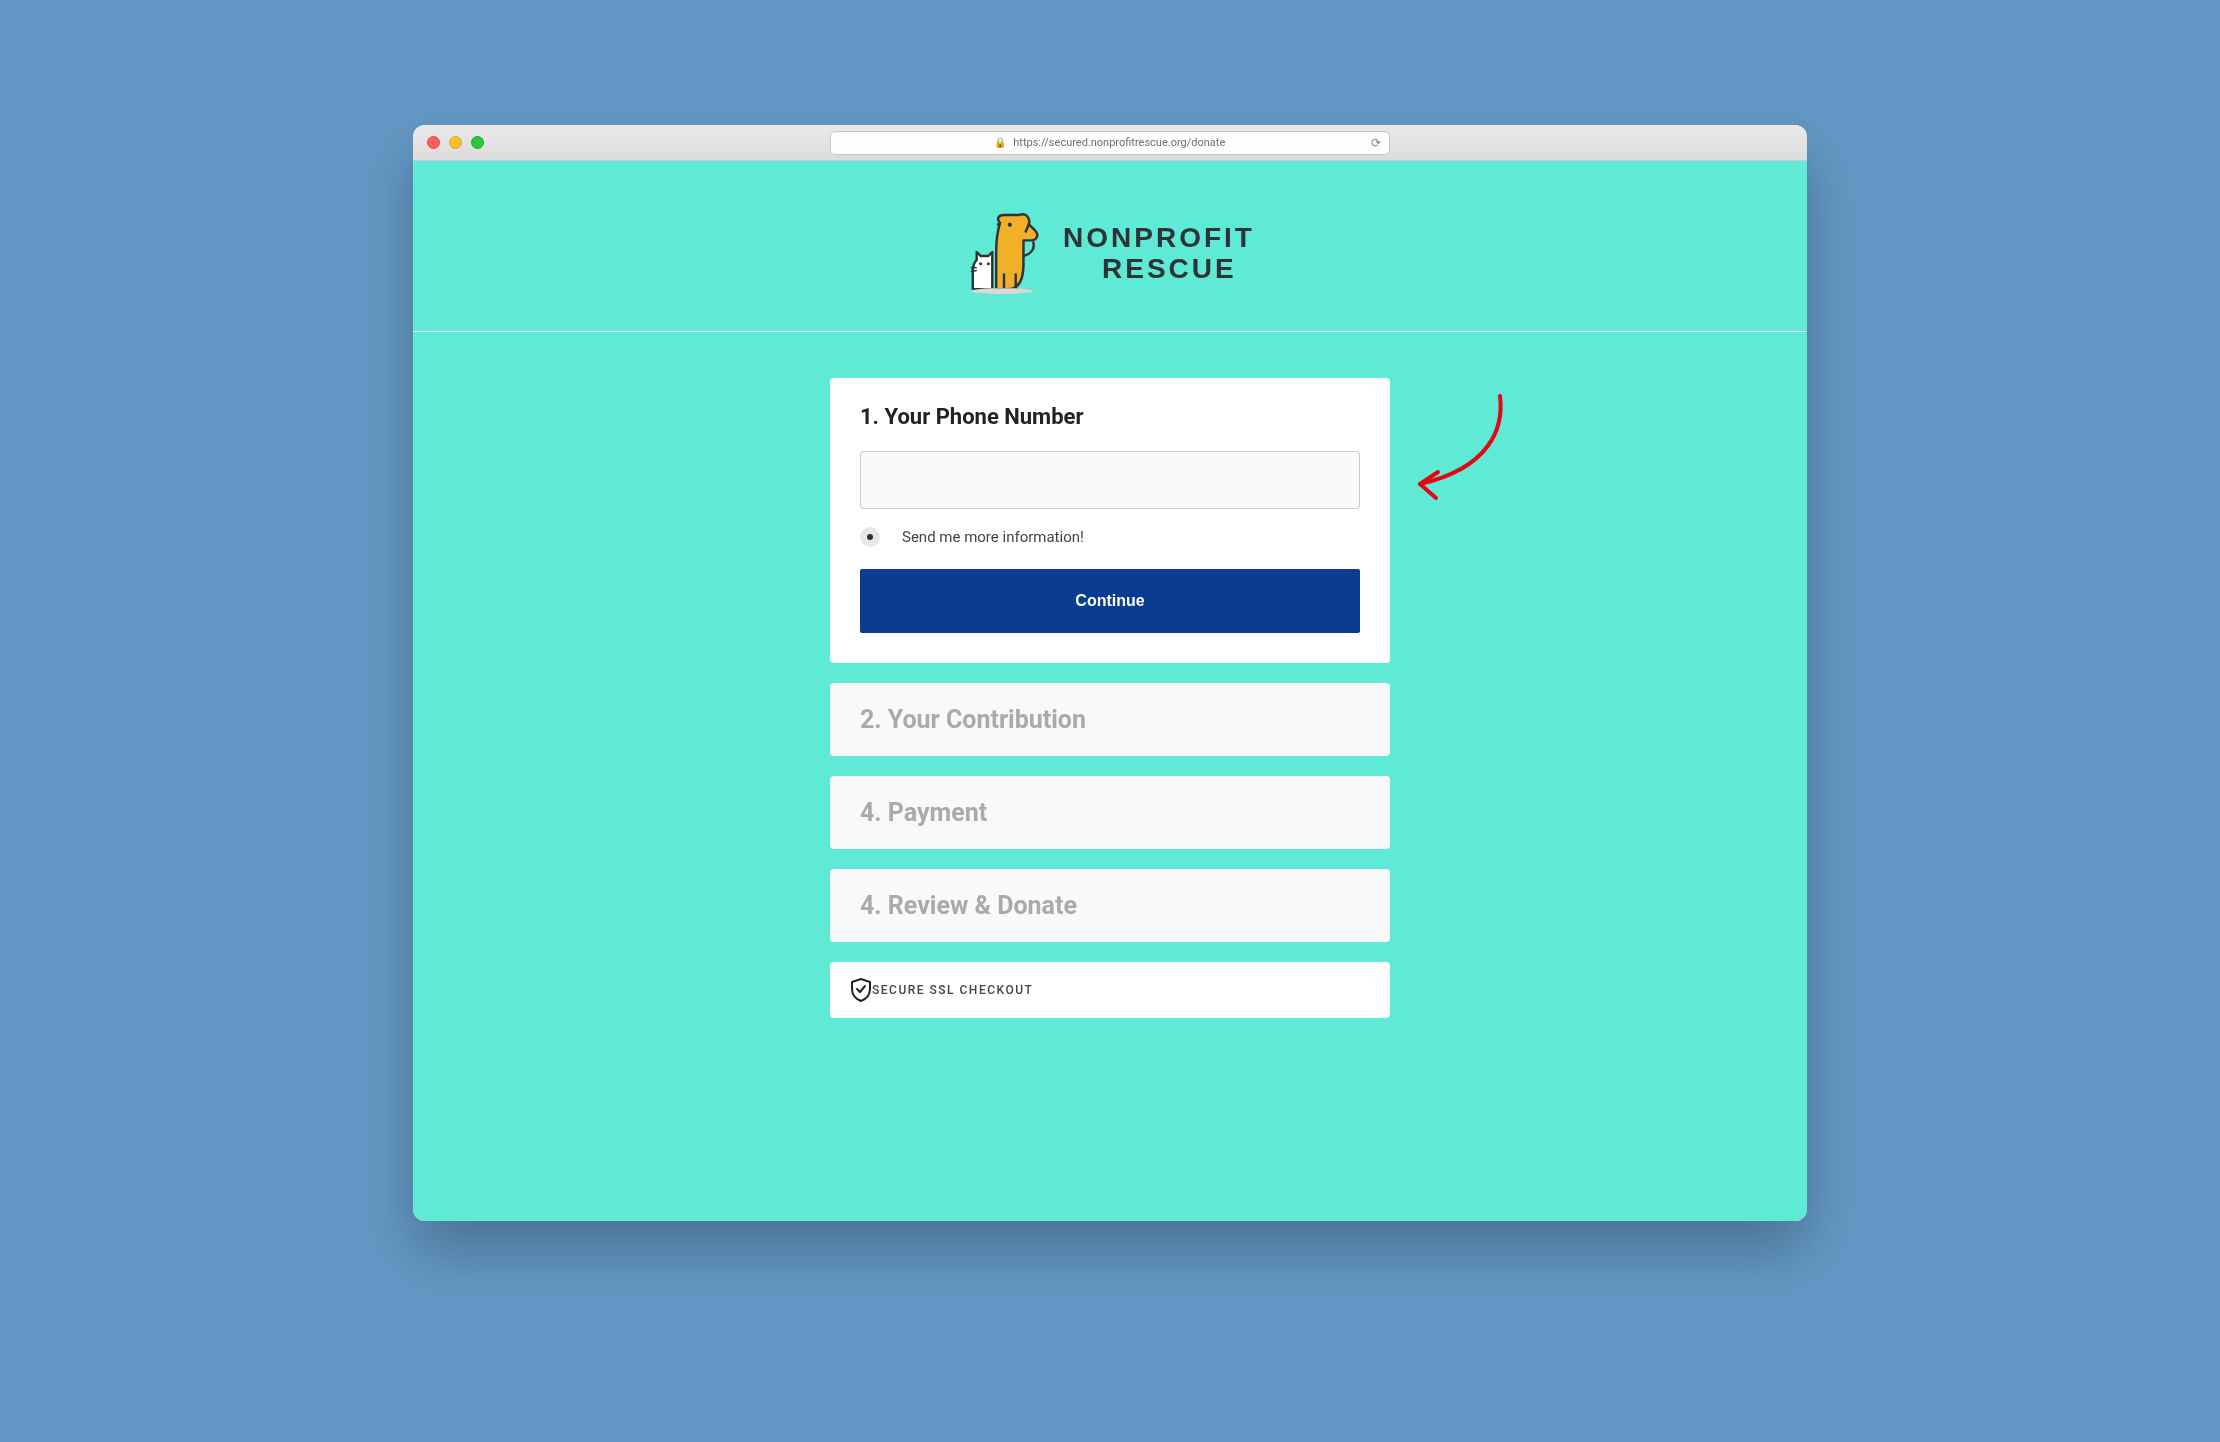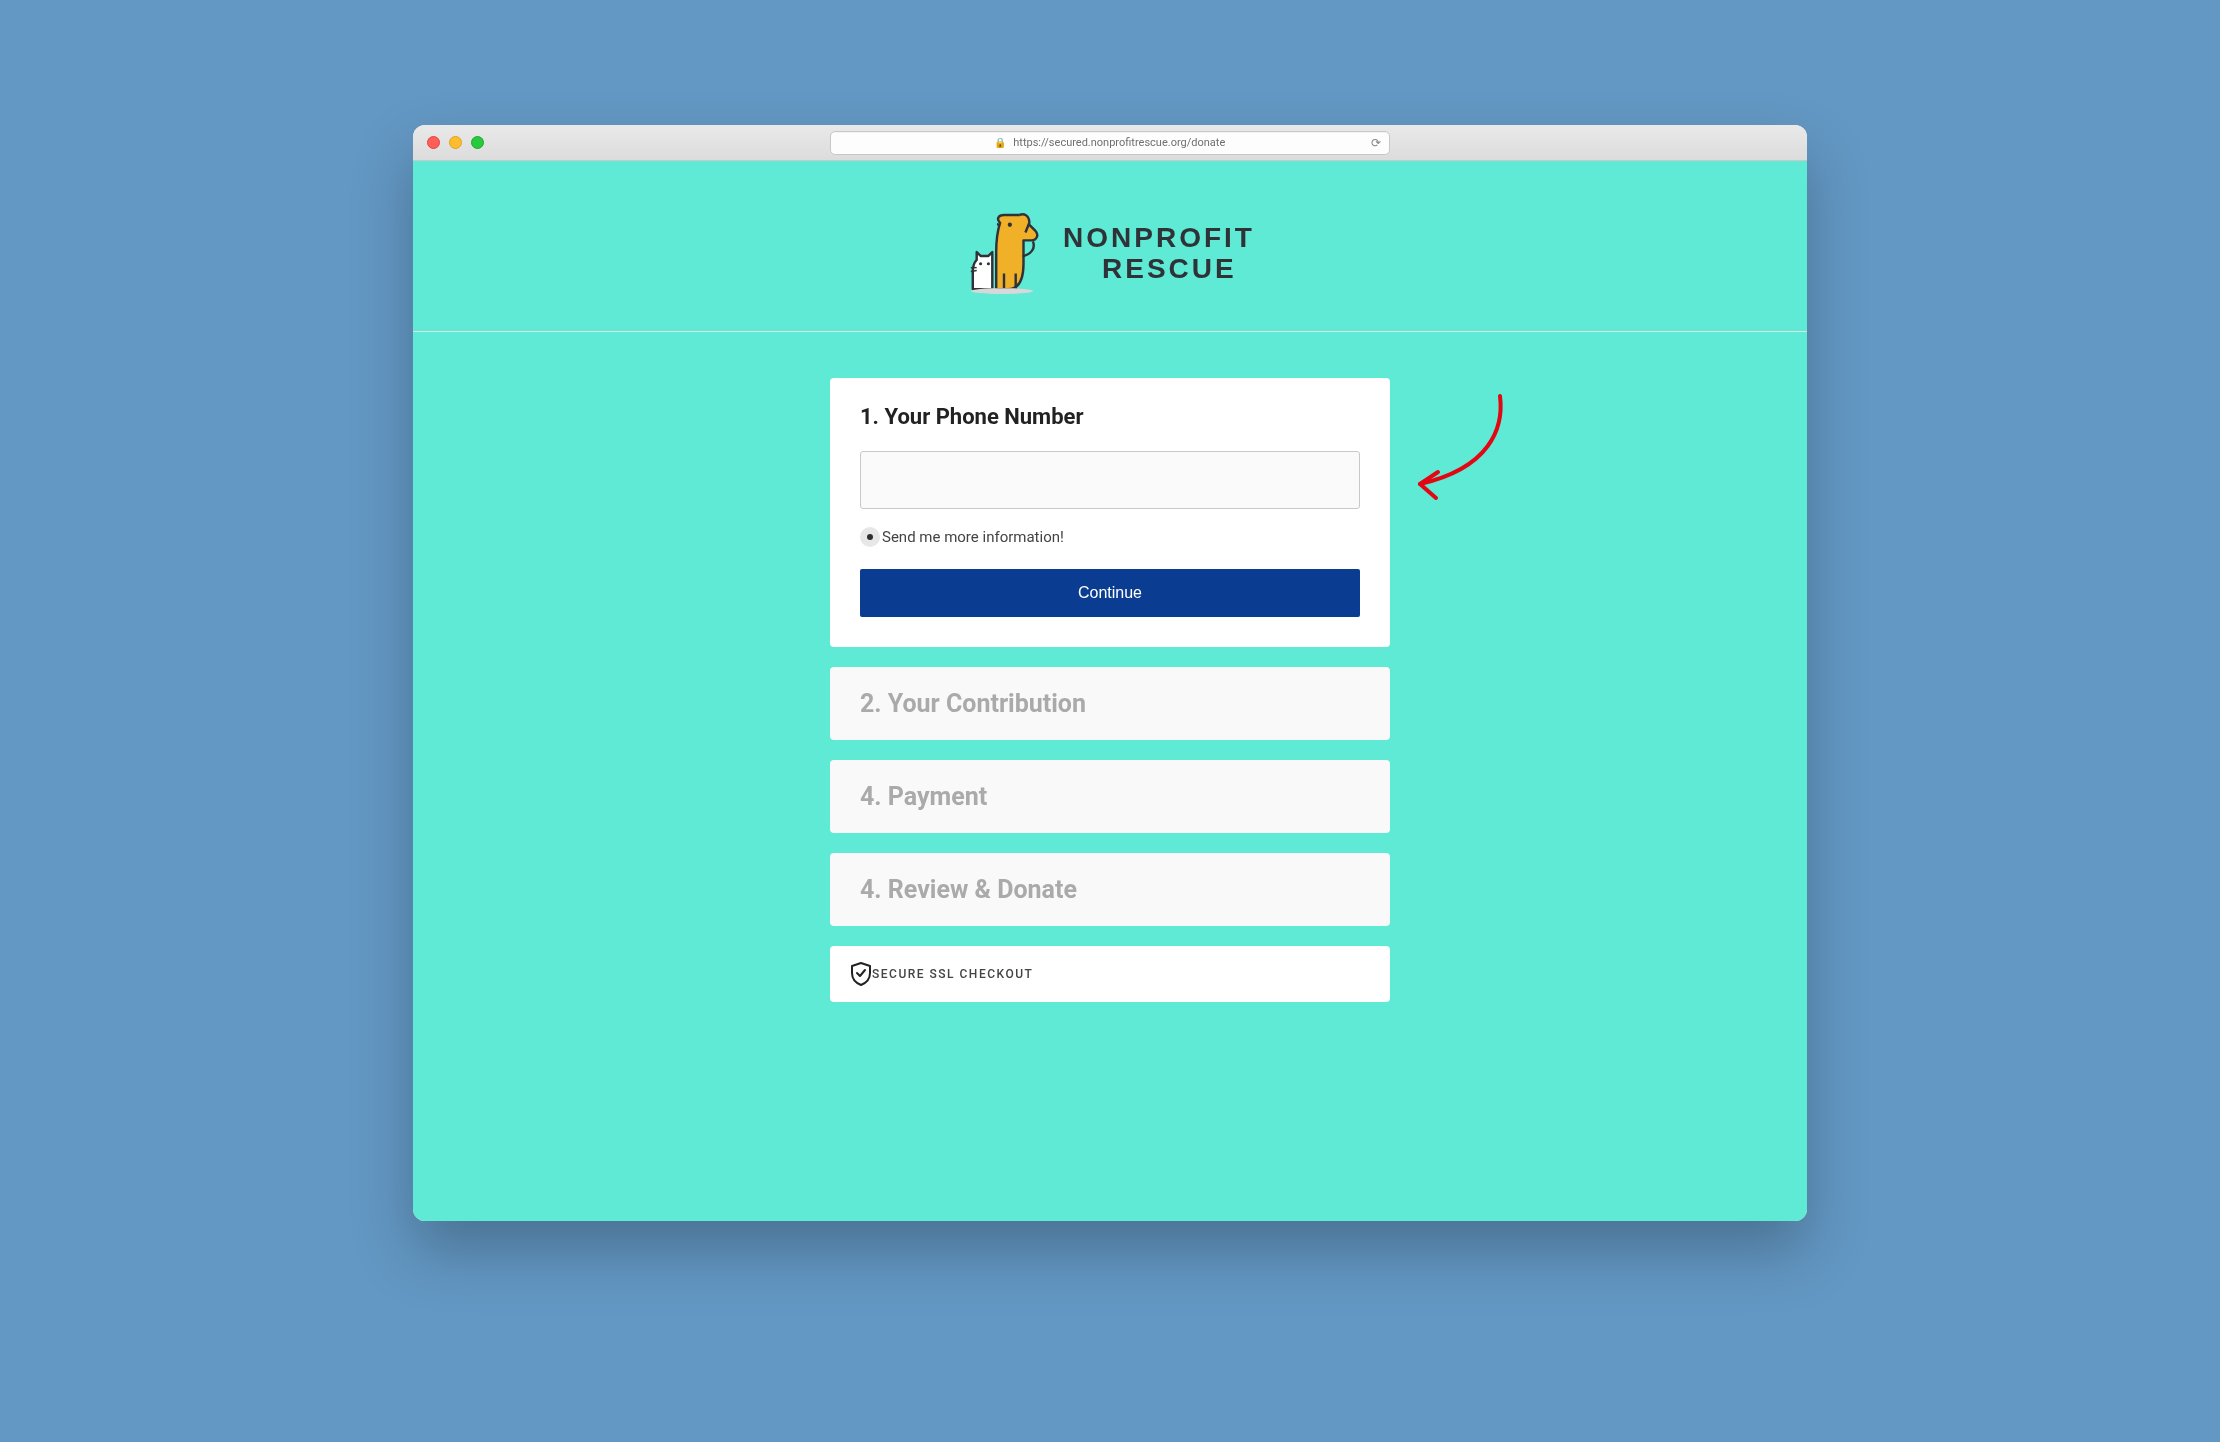--- a/index.html
+++ b/index.html
@@ -120,40 +120,40 @@
       background: #fafafa;
       border: 1px solid #c9c9c9;
       border-radius: 3px;
       font-size: 16px;
       padding: 0 12px;
       margin-bottom: 18px;
     }
     .opt-row {
       display: flex;
       align-items: center;
-      gap: 2px;
+      gap: 22px;
       margin-bottom: 22px;
     }
     .radio-ish {
       width: 20px; height: 20px;
       border-radius: 50%;
       background: #e7e7e7;
       display: flex; align-items: center; justify-content: center;
     }
     .radio-ish .dot { width: 6px; height: 6px; border-radius: 50%; background: #2f2f2f; }
     .opt-label { font-size: 15px; color: #444; }
     .continue-btn {
       width: 100%;
-      height: 48px;
+      height: 64px;
       background: #0a3d91;
       color: #fff;
       border: none;
       border-radius: 2px;
       font-size: 16px;
-      font-weight: 400;
+      font-weight: 700;
       cursor: pointer;
     }
     .ssl-row {
       background: #fff;
       border-radius: 4px;
       padding: 16px 20px;
       display: flex;
       align-items: center;
     }
     .ssl-text {

